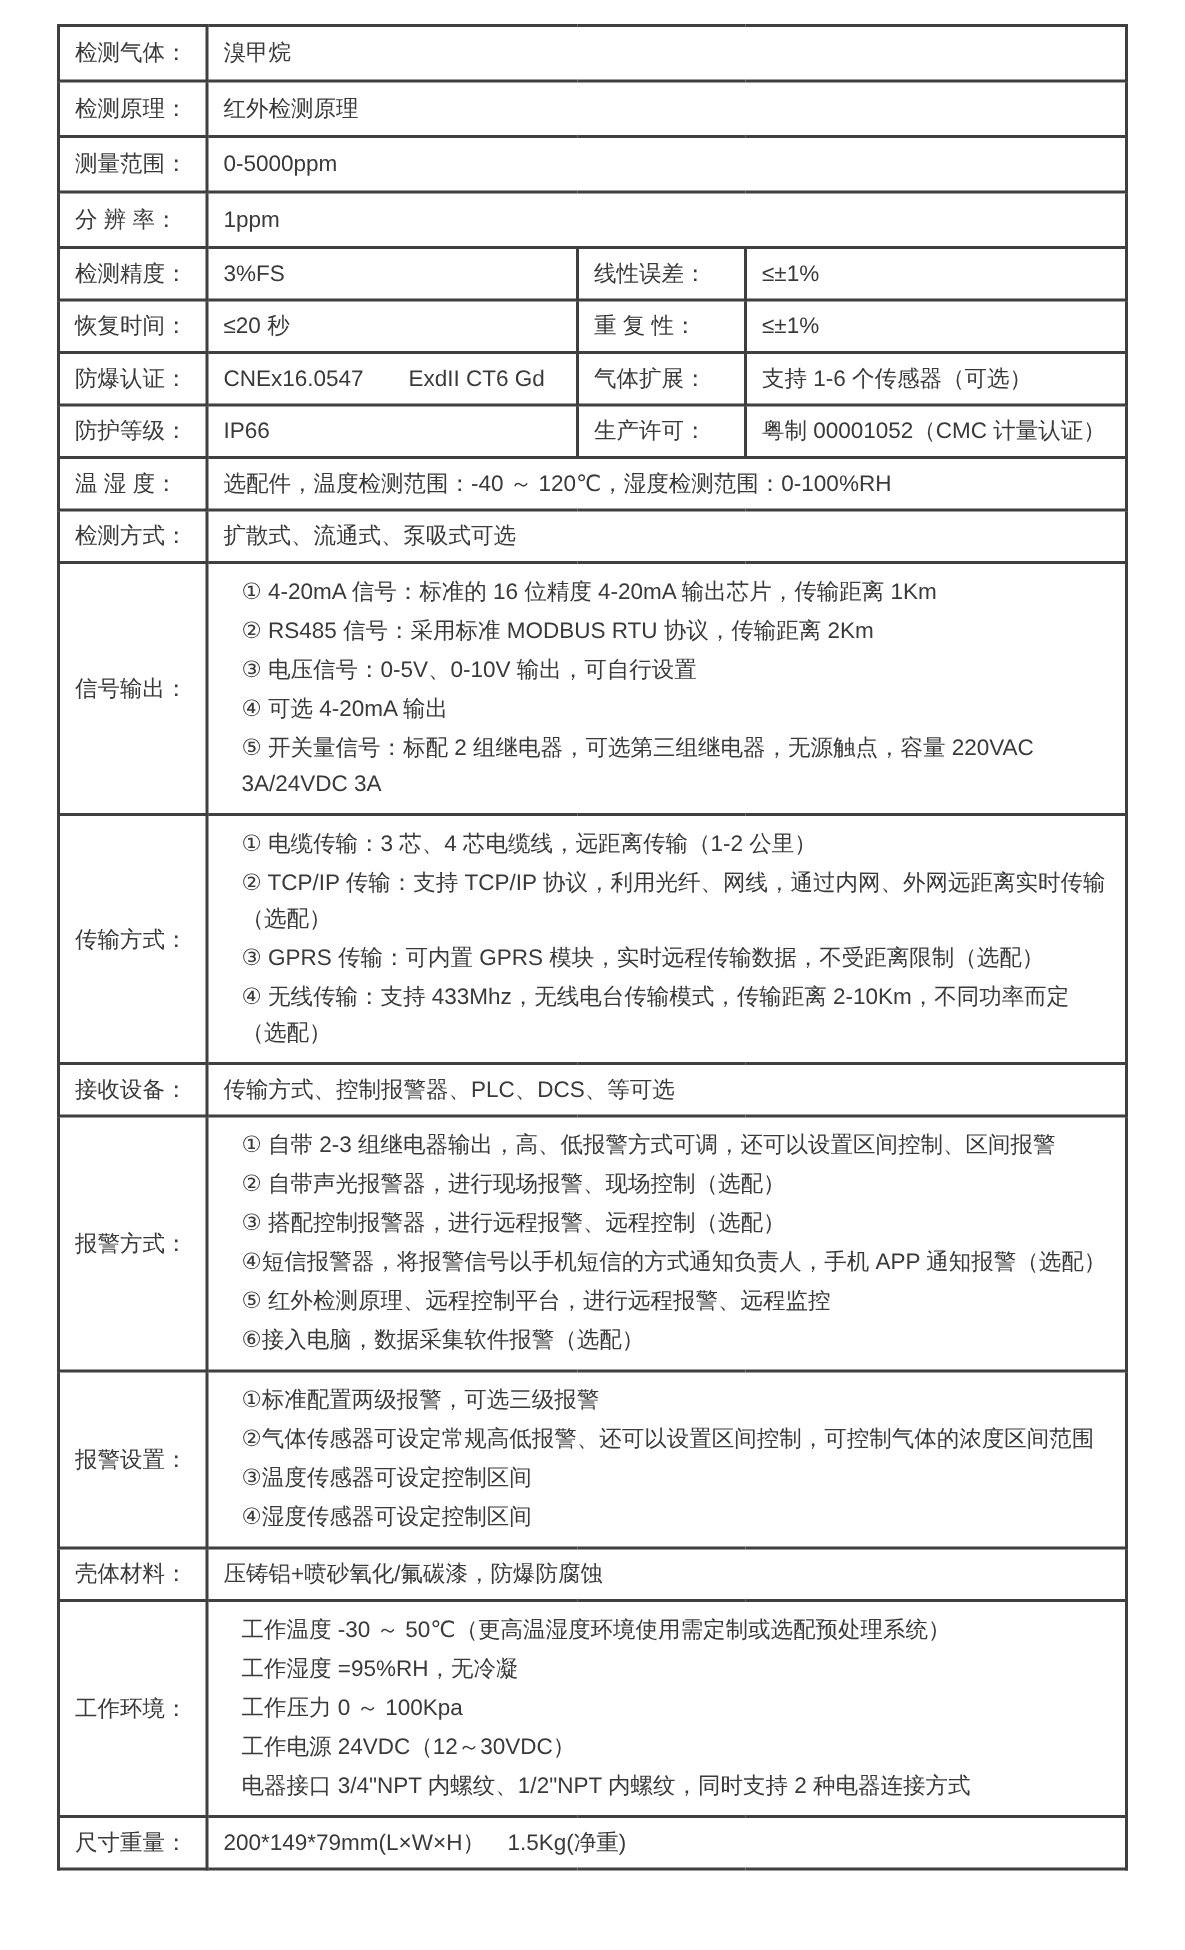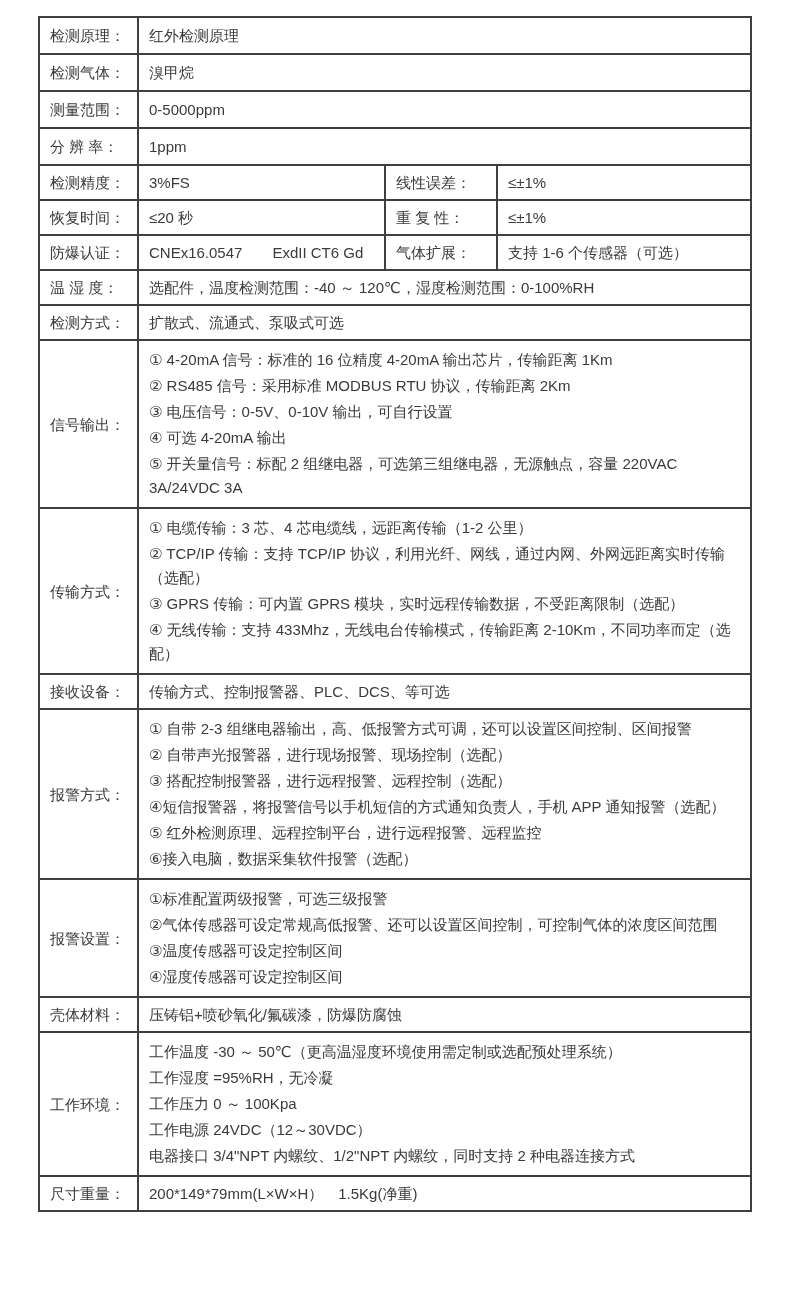--- a/index.html
+++ b/index.html
@@ -31,46 +31,47 @@
     padding-left: 12px;
     white-space: nowrap;
     background: #ffffff;
   }
   tr.r-tall td { height: 37px; }
   tr.r-med  td { height: 33px; }
   td.multi { padding: 6px 10px 6px 12px; }
   td.multi .line {
     line-height: 24px;
     padding: 1px 0;
+    margin-left: 12px;
   }
   col.c1 { width: 99px; }
   col.c2 { width: 247px; }
   col.c3 { width: 112px; }
   col.c4 { width: 254px; }
 </style>
 </head>
 <body>
 
 <div class="page">
   <table class="spec">
     <colgroup>
       <col class="c1">
         <col class="c2">
         <col class="c3">
         <col class="c4">
     </colgroup>
 
     <tbody>
         <tr class="r-tall">
+      <td class="lbl">检测气体：</td>
+      <td colspan="3">溴甲烷</td>
+    </tr>
+    <tr class="r-tall">
       <td class="lbl">检测原理：</td>
       <td colspan="3">红外检测原理</td>
-    </tr>
-    <tr class="r-tall">
-      <td class="lbl">检测气体：</td>
-      <td colspan="3">溴甲烷</td>
     </tr>
     <tr class="r-tall">
       <td class="lbl">测量范围：</td>
       <td colspan="3">0-5000ppm</td>
     </tr>
     <tr class="r-tall">
       <td class="lbl">分 辨 率：</td>
       <td colspan="3">1ppm</td>
     </tr>
 
@@ -84,20 +85,26 @@
       <td class="lbl">恢复时间：</td>
       <td>≤20 秒</td>
       <td class="lbl">重 复 性：</td>
       <td>≤±1%</td>
     </tr>
     <tr class="r-med">
       <td class="lbl">防爆认证：</td>
       <td>CNEx16.0547　　ExdII CT6 Gd</td>
       <td class="lbl">气体扩展：</td>
       <td>支持 1-6 个传感器（可选）</td>
+    </tr>
+    <tr class="r-med">
+      <td class="lbl">防护等级：</td>
+      <td>IP66</td>
+      <td class="lbl">生产许可：</td>
+      <td>粤制 00001052（CMC 计量认证）</td>
     </tr>
 
     <tr class="r-med">
       <td class="lbl">温 湿 度：</td>
       <td colspan="3">选配件，温度检测范围：-40 ～ 120℃，湿度检测范围：0-100%RH</td>
     </tr>
     <tr class="r-med">
       <td class="lbl">检测方式：</td>
       <td colspan="3">扩散式、流通式、泵吸式可选</td>
     </tr>

